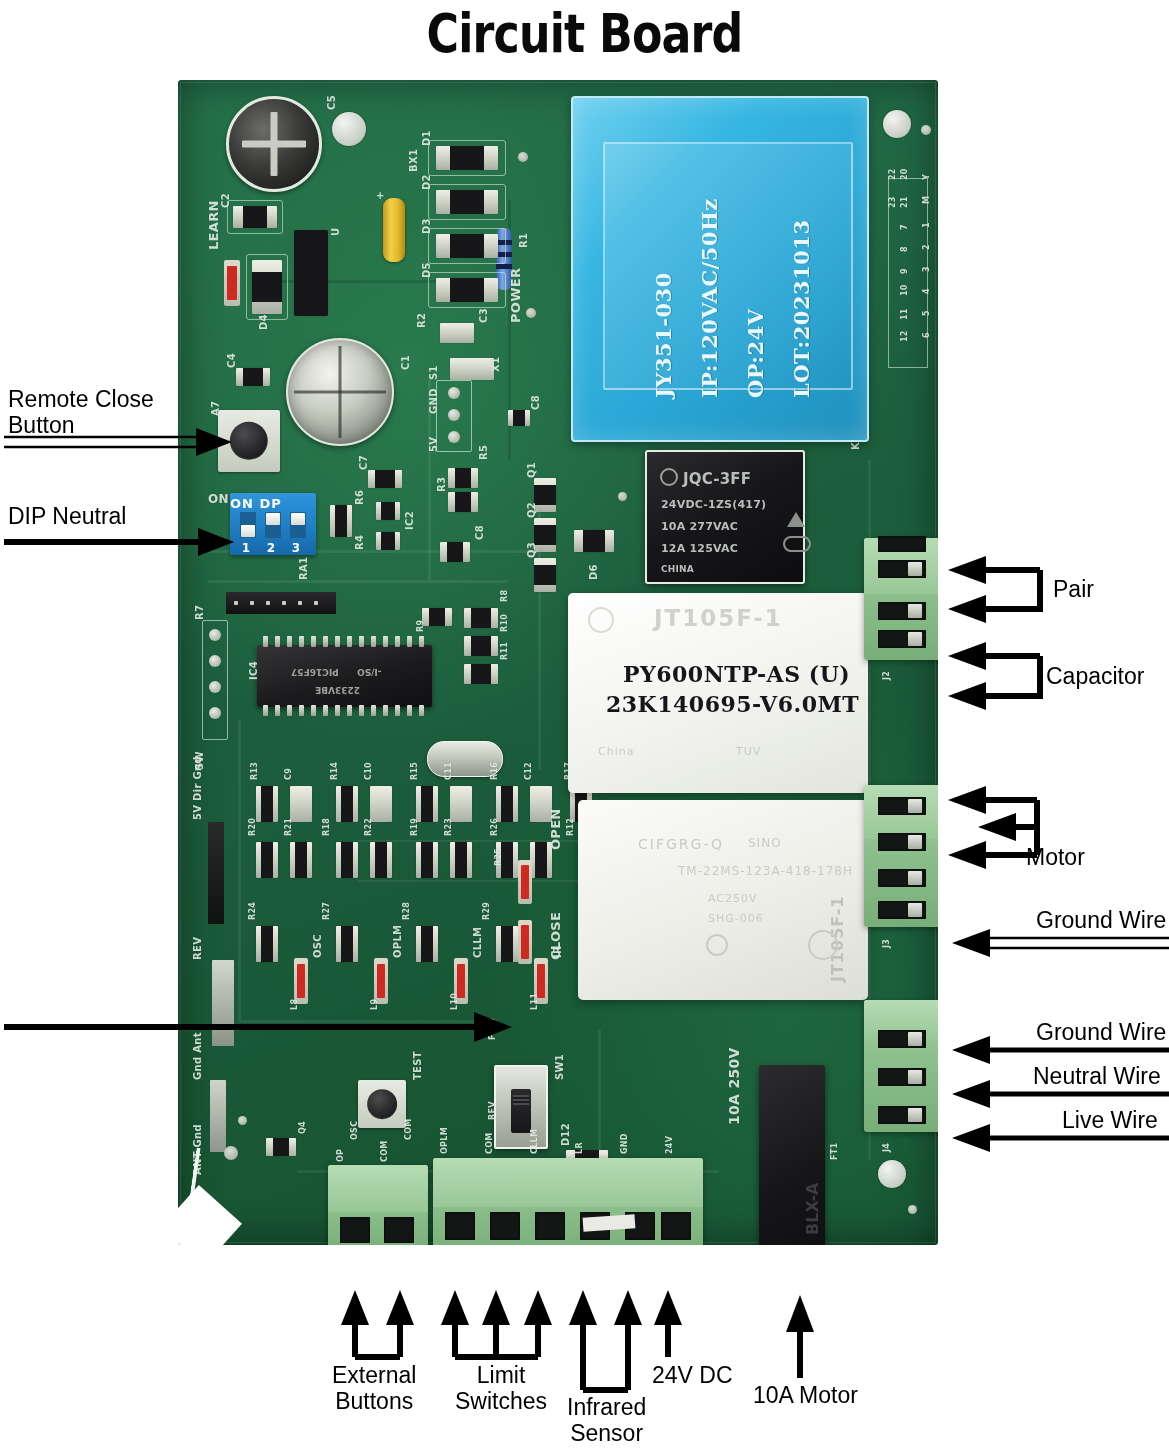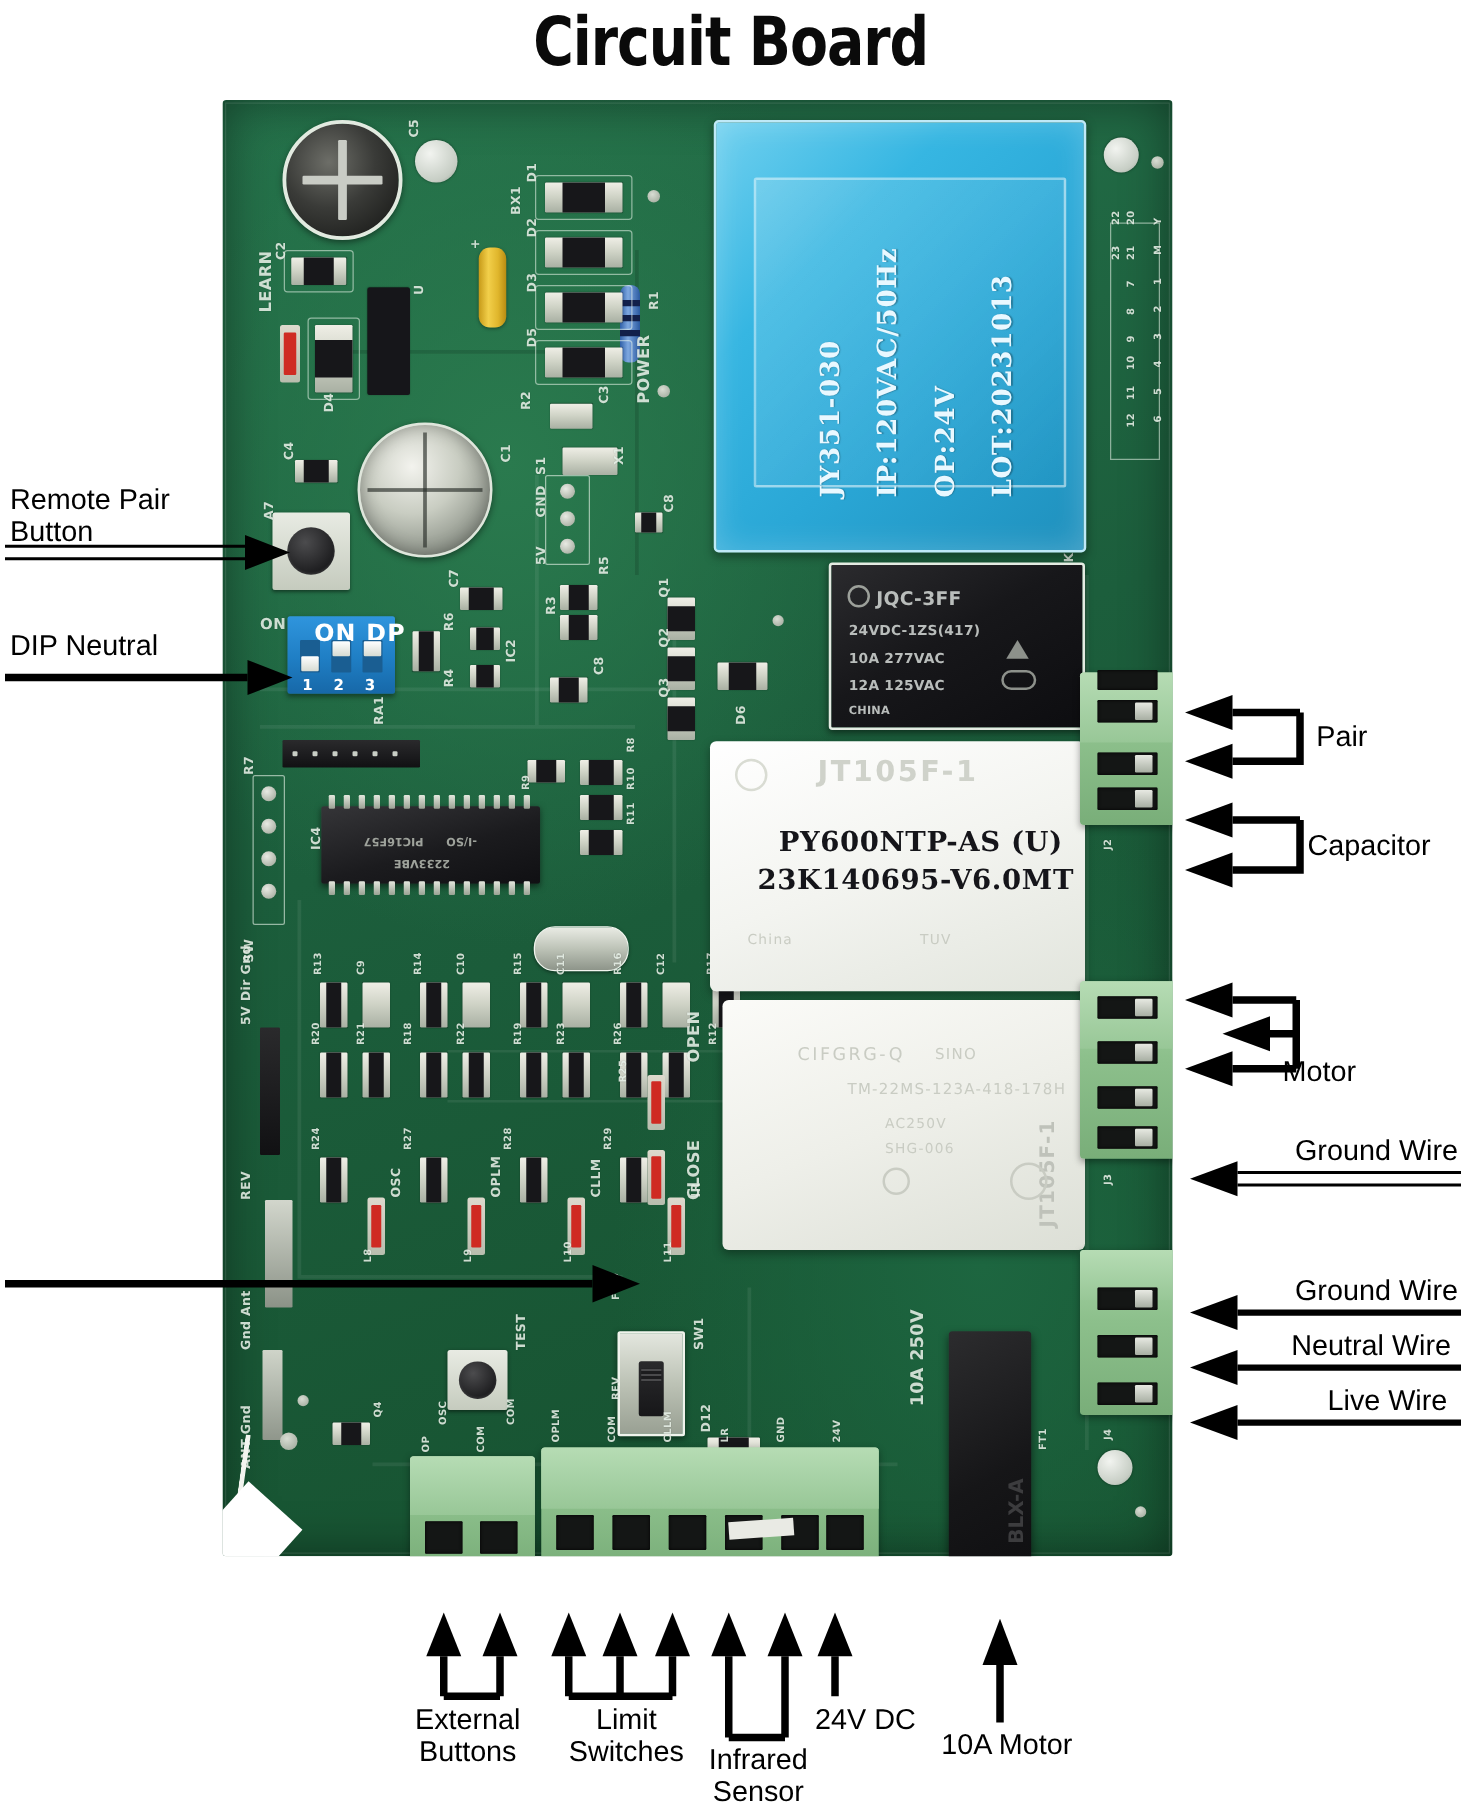--- a/index.html
+++ b/index.html
@@ -134,21 +134,21 @@
     color: #e9f8ff;
     font-family: "DejaVu Serif", serif;
     font-weight: bold;
     font-size: 21px;
     letter-spacing: .5px;
     white-space: nowrap;
     text-shadow: 0 1px 1px rgba(0,0,0,.28);
   }
 
   .relay-black {
-    position: absolute; left: 485px; top: 370px; width: 205px; height: 134px;
+    position: absolute; left: 467px; top: 370px; width: 160px; height: 134px;
     background: linear-gradient(150deg, #2b2b2e 0%, #17171a 45%, #0d0d10 100%);
     border: 2px solid #e4ebe2;
     border-radius: 3px;
     box-shadow: 0 2px 6px rgba(0,0,0,.5);
   }
   .rb-txt {
     position: absolute; color: #b9bdbb;
     font-family: "DejaVu Sans", sans-serif;
     font-size: 11px; font-weight: bold; white-space: nowrap; letter-spacing: .2px;
   }
@@ -259,23 +259,23 @@
   }
 
   
   .dip {
     position: absolute; left: 52px; top: 413px; width: 86px; height: 62px;
     background: linear-gradient(180deg, #2f95dd 0%, #1f7ec4 55%, #1768a8 100%);
     border-radius: 2px;
     box-shadow: 0 2px 4px rgba(0,0,0,.4);
   }
   .dip-label {
-    position: absolute; top: 3px; left: 0; width: 100%; text-align: center;
+    position: absolute; top: 3px; left: 0; width: 100%; text-align: left;
     color: #fff; font-family: "DejaVu Sans", sans-serif;
-    font-size: 19px; font-weight: bold; letter-spacing: 1px; margin-left: 15px;
+    font-size: 13px; font-weight: bold; letter-spacing: 1px;
   }
   .dip-num {
     position: absolute; bottom: 0px; width: 22px; text-align: center;
     color: #fff; font-family: "DejaVu Sans", sans-serif; font-size: 12px; font-weight: bold;
   }
   .dip-sw {
     position: absolute; width: 16px; height: 26px; top: 19px;
     background: #1a5e92; border-radius: 1px;
   }
   .dip-sw i {
@@ -848,21 +848,21 @@
     <div class="silk rot sm" style="left:487px;top:1074px;">24V</div>
 
     <div class="antwire"></div>
     <div class="pad" style="left:46px;top:1066px;width:14px;height:14px;"></div>
     <div class="smd body" style="left:88px;top:1058px;width:30px;height:18px;"></div>
     <div class="silk rot sm" style="left:120px;top:1054px;">Q4</div>
 
     <div class="pcb-cut"></div>
   </div>
 
-  <div class="callout" style="left:8px;top:386px;">Remote Pair
+  <div class="callout" style="left:8px;top:386px;">Remote Close
 Button</div>
   <div class="callout" style="left:8px;top:503px;">DIP Neutral</div>
 
   <div class="callout" style="left:1053px;top:576px;">Pair</div>
   <div class="callout" style="left:1046px;top:663px;">Capacitor</div>
   <div class="callout" style="left:1026px;top:844px;">Motor</div>
   <div class="callout" style="left:1036px;top:907px;">Ground Wire</div>
   <div class="callout" style="left:1036px;top:1019px;">Ground Wire</div>
   <div class="callout" style="left:1033px;top:1063px;">Neutral Wire</div>
   <div class="callout" style="left:1062px;top:1107px;">Live Wire</div>

